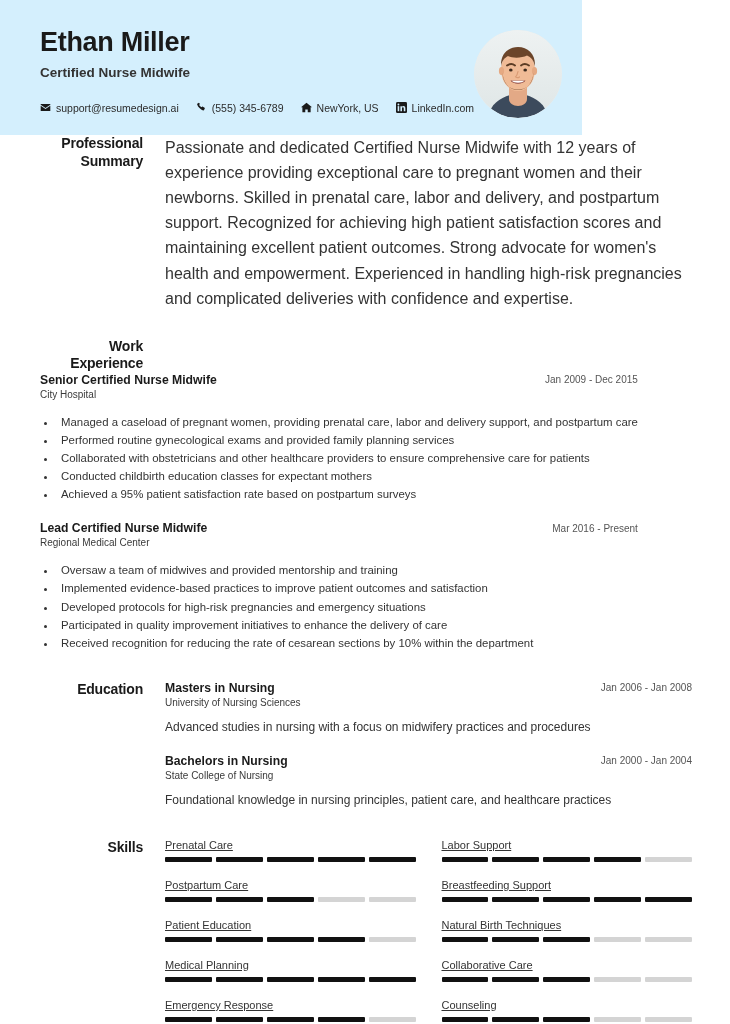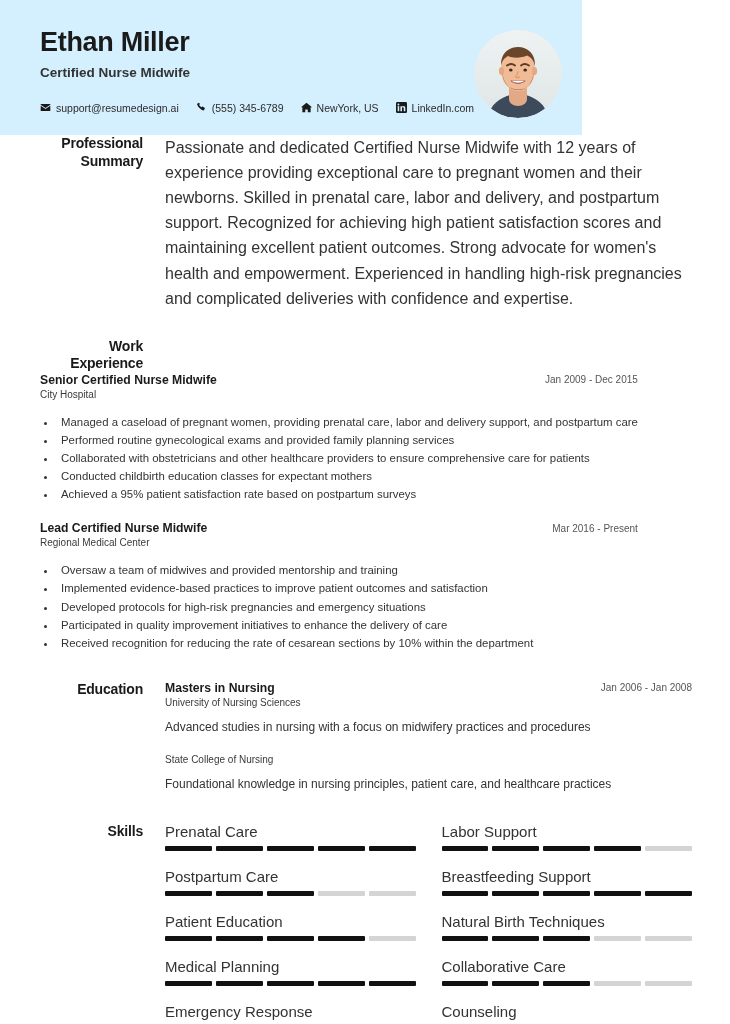--- a/index.html
+++ b/index.html
@@ -180,23 +180,24 @@
     grid-template-columns: 1fr 1fr;
     column-gap: 26px;
     row-gap: 0;
   }
 
   .skill {
     padding-bottom: 17px;
   }
 
   .skill-name {
-    font-size: 15px;
+    font-size: 11px;
     color: #333;
     margin-bottom: 6px;
+    text-decoration: underline;
   }
 
   .skill-bar {
     display: flex;
     gap: 4px;
   }
 
   .seg {
     flex: 1;
     height: 5px;
@@ -359,20 +360,24 @@
         <div class="entry">
           <div class="entry-head">
             <div class="entry-role">Masters in Nursing</div>
             <div class="entry-dates">Jan 2006 - Jan 2008</div>
           </div>
           <div class="entry-org">University of Nursing Sciences</div>
           <div class="entry-desc">Advanced studies in nursing with a focus on midwifery practices and procedures</div>
         </div>
 
         <div class="entry">
+          <div class="entry-head">
+            <div class="entry-role">Bachelors in Nursing</div>
+            <div class="entry-dates">Jan 2000 - Jan 2004</div>
+          </div>
           <div class="entry-org">State College of Nursing</div>
           <div class="entry-desc">Foundational knowledge in nursing principles, patient care, and healthcare practices</div>
         </div>
 
       </div>
     </div>
 
     <div class="section skills-sec">
       <div class="section-label">Skills</div>
       <div class="section-content">

